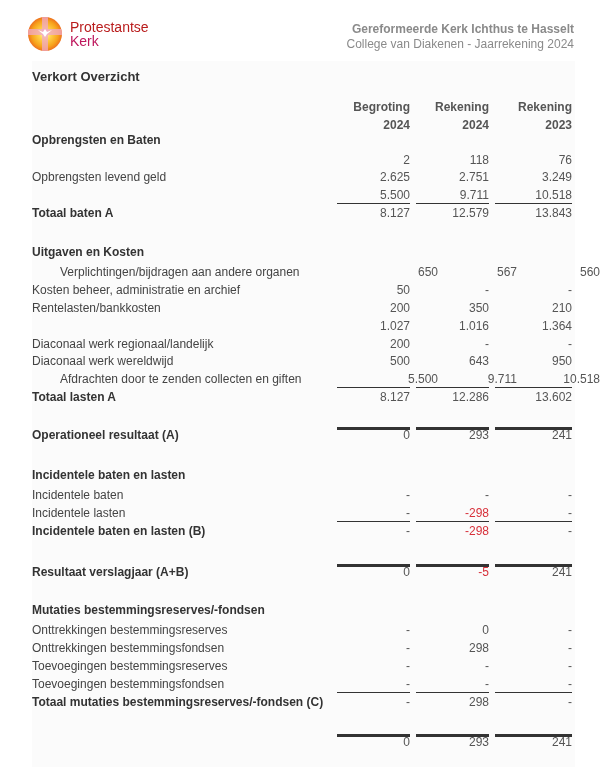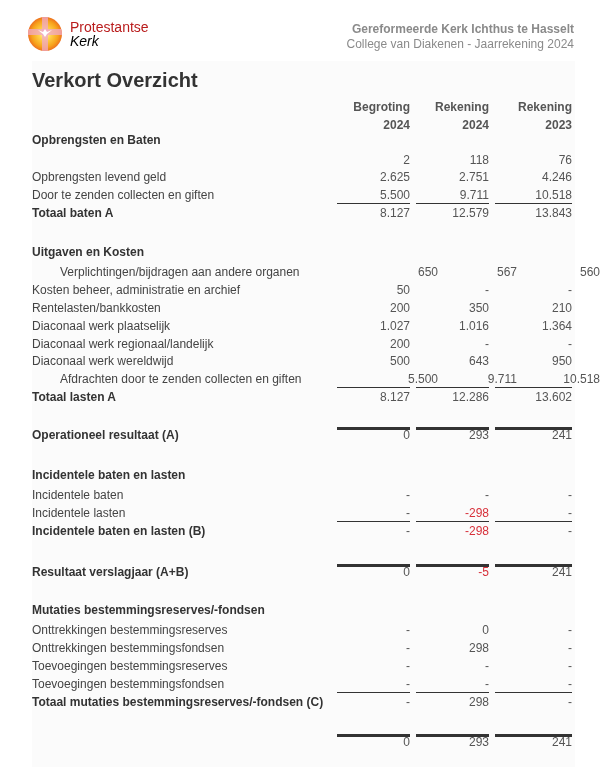--- a/index.html
+++ b/index.html
@@ -8,24 +8,24 @@
     .sheet { position: absolute; left: 32px; top: 61px; width: 543px; height: 706px; background: #fbfbfb; }
     .logo { position: absolute; left: 28px; top: 17px; display: flex; align-items: center; }
     .logo-mark { width: 34px; height: 34px; border-radius: 50%;
       background: radial-gradient(circle at 50% 50%, #fff6c8 0%, #ffd24a 25%, #f7a21b 55%, #e8551f 80%, #d93a2a 100%);
       position: relative; overflow: hidden; }
     .logo-mark .cross-v { position: absolute; left: 14px; top: 0; width: 6px; height: 34px; background: rgba(240,170,200,0.75); }
     .logo-mark .cross-h { position: absolute; top: 12px; left: 0; width: 34px; height: 6px; background: rgba(240,170,200,0.75); }
     .logo-mark .dove { position: absolute; left: 10px; top: 11px; width: 14px; height: 9px; }
     .logo-text { margin-left: 8px; font-size: 14px; line-height: 14px; }
     .logo-text .l1 { color: #b91c1c; }
-    .logo-text .l2 { color: #000000; font-style: italic; }
+    .logo-text .l2 { color: #be185d; }
     .org { position: absolute; right: 31px; top: 22px; text-align: right; color: #8a8a8a; font-size: 12px; line-height: 15px; }
     .org .name { font-weight: bold; }
-    .title { position: absolute; left: 32px; top: 69px; font-size: 20px; font-weight: bold; color: #333; }
+    .title { position: absolute; left: 32px; top: 69px; font-size: 13px; font-weight: bold; color: #333; }
 
     .row { position: absolute; left: 32px; width: 543px; height: 18px; font-size: 12px; line-height: 18px; }
     .row .label { position: absolute; left: 0; top: 0; white-space: nowrap; color: #444; }
     .row.bold .label { font-weight: bold; color: #333; }
     .row.section .label { font-weight: bold; color: #333; }
     .row .v { position: absolute; top: 0; text-align: right; color: #555; }
     .c1 { left: 305px; width: 73px; }
     .c2 { left: 384px; width: 73px; }
     .c3 { left: 463px; width: 77px; }
     .neg { color: #d7303a !important; }
@@ -78,24 +78,23 @@
     </div>
     <div class="row" style="top: 151px;">
       <span class="v c1">2</span>
       <span class="v c2">118</span>
       <span class="v c3">76</span>
     </div>
     <div class="row" style="top: 168px;">
       <span class="label">Opbrengsten levend geld</span>
       <span class="v c1">2.625</span>
       <span class="v c2">2.751</span>
-      <span class="v c3">4.246</span>
+      <span class="v c3">3.249</span>
     </div>
     <div class="row" style="top: 186px;">
-      <span class="label">Door te zenden collecten en giften</span>
       <span class="v c1">5.500</span>
       <span class="v c2">9.711</span>
       <span class="v c3">10.518</span>
     </div>
     <div class="row bold" style="top: 204px;">
       <span class="label">Totaal baten A</span>
       <span class="v c1">8.127</span>
       <span class="v c2">12.579</span>
       <span class="v c3">13.843</span>
     </div>
@@ -117,21 +116,20 @@
       <span class="v c2">-</span>
       <span class="v c3">-</span>
     </div>
     <div class="row" style="top: 299px;">
       <span class="label">Rentelasten/bankkosten</span>
       <span class="v c1">200</span>
       <span class="v c2">350</span>
       <span class="v c3">210</span>
     </div>
     <div class="row" style="top: 317px;">
-      <span class="label">Diaconaal werk plaatselijk</span>
       <span class="v c1">1.027</span>
       <span class="v c2">1.016</span>
       <span class="v c3">1.364</span>
     </div>
     <div class="row" style="top: 335px;">
       <span class="label">Diaconaal werk regionaal/landelijk</span>
       <span class="v c1">200</span>
       <span class="v c2">-</span>
       <span class="v c3">-</span>
     </div>

